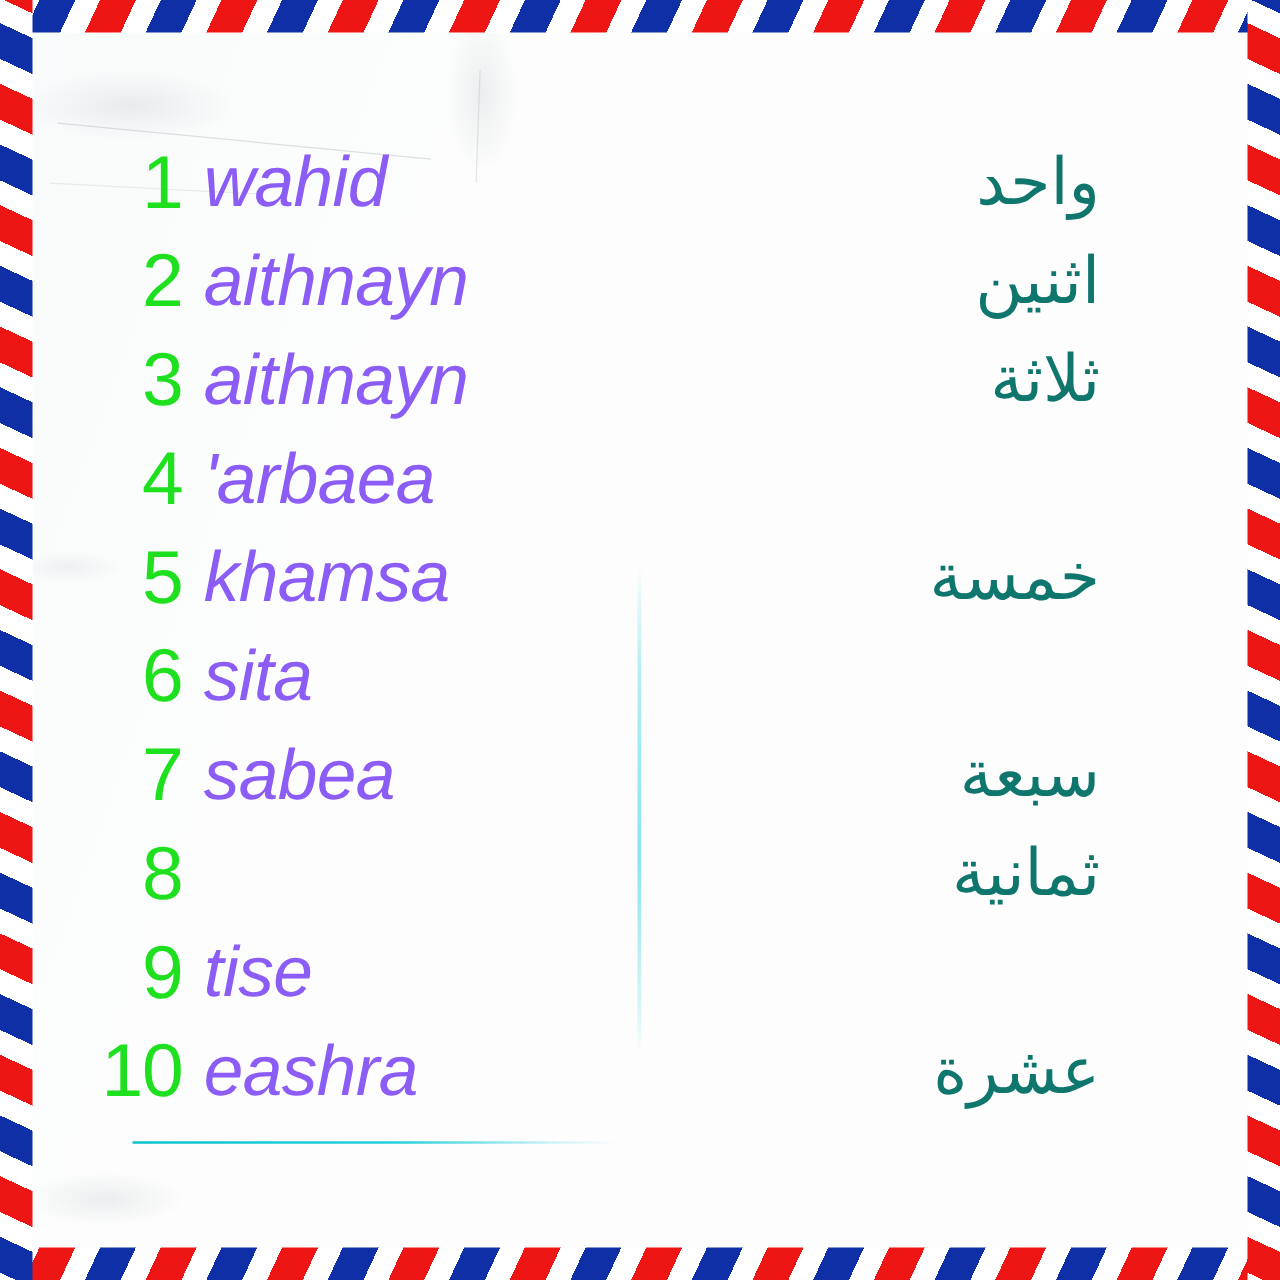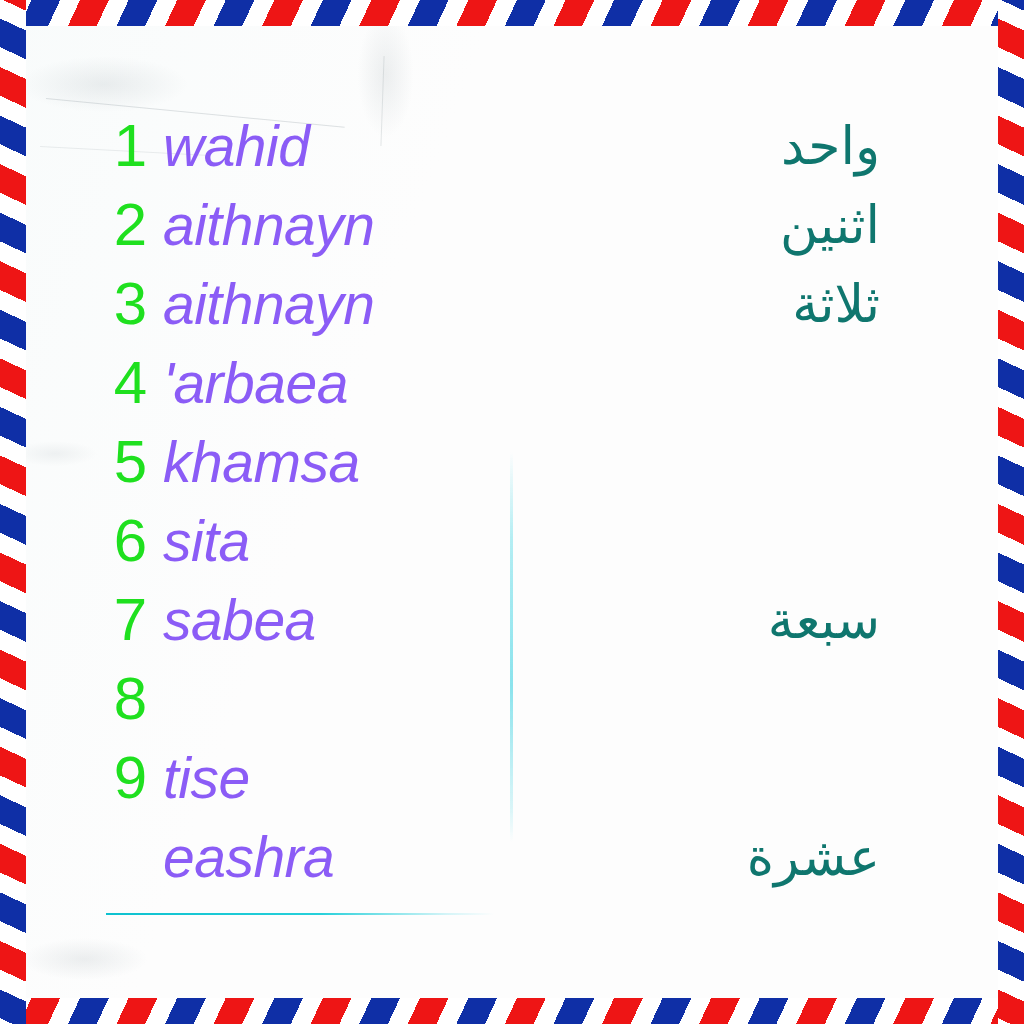--- a/index.html
+++ b/index.html
@@ -203,43 +203,46 @@
     </div>
 
     <div class="row">
       <div class="num">4</div>
       <div class="translit">'arbaea</div>
     </div>
 
     <div class="row">
       <div class="num">5</div>
       <div class="translit">khamsa</div>
+      <div class="arabic">خمسة</div>
     </div>
 
     <div class="row">
       <div class="num">6</div>
       <div class="translit">sita</div>
     </div>
 
     <div class="row">
       <div class="num">7</div>
       <div class="translit">sabea</div>
       <div class="arabic">سبعة</div>
     </div>
 
     <div class="row">
       <div class="num">8</div>
+      <div class="arabic">ثمانية</div>
     </div>
 
     <div class="row">
       <div class="num">9</div>
       <div class="translit">tise</div>
     </div>
 
     <div class="row">
+      <div class="num">10</div>
       <div class="translit">eashra</div>
       <div class="arabic">عشرة</div>
     </div>
 
   </div>
 
   <div class="border-band band-top">
     <div class="stripes-h" style="--c1:#0F2FA6; --c2:#EE1515;"></div>
   </div>
   <div class="border-band band-bottom">

